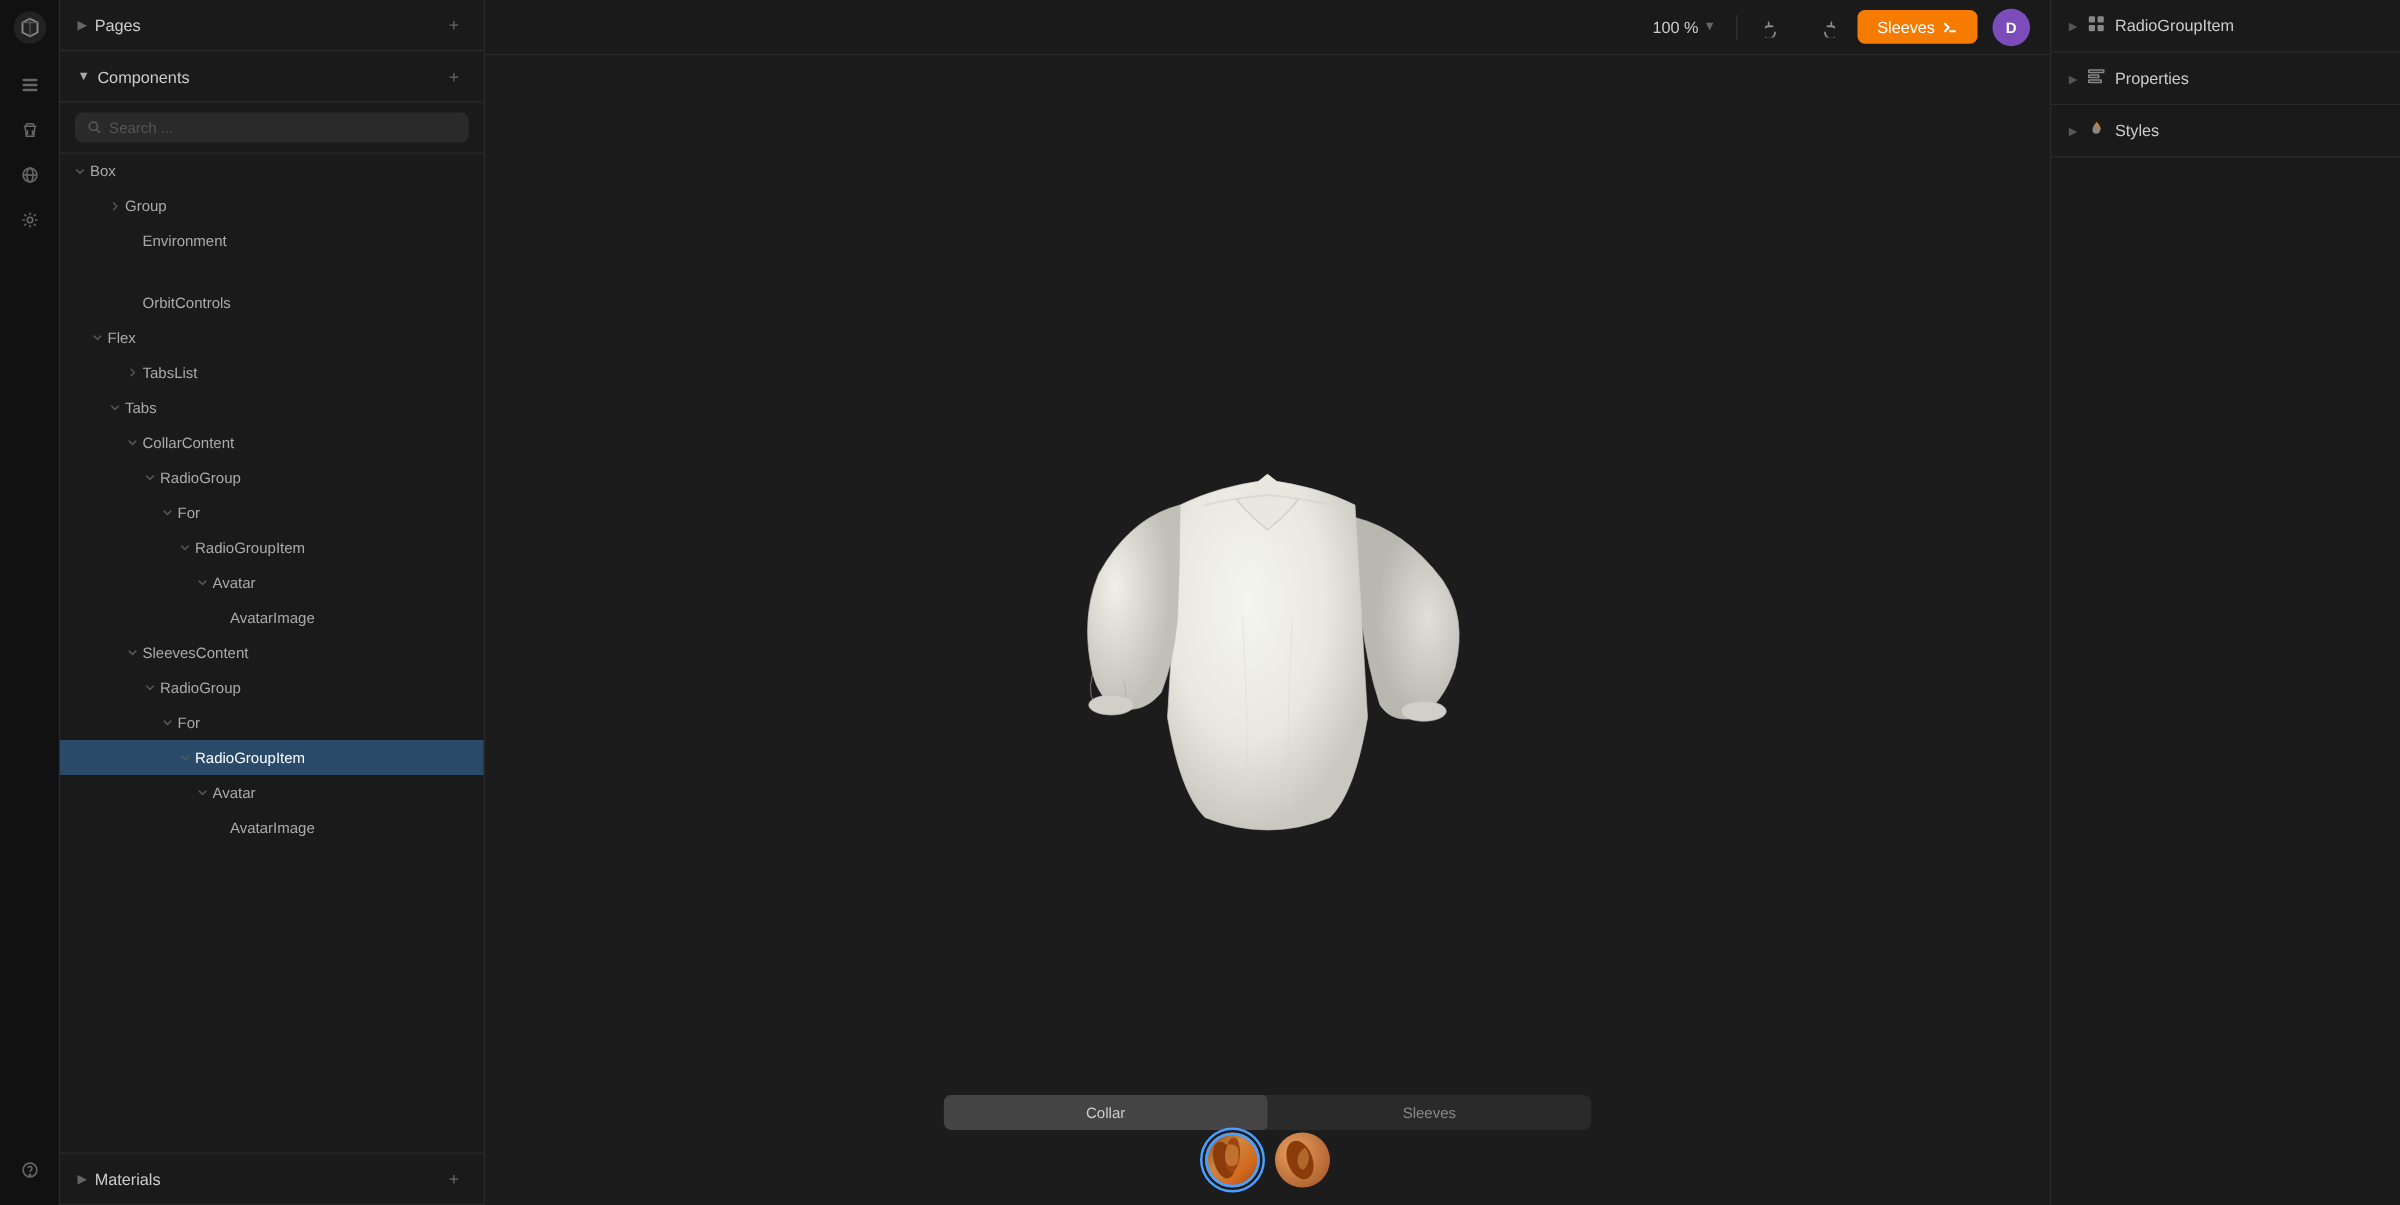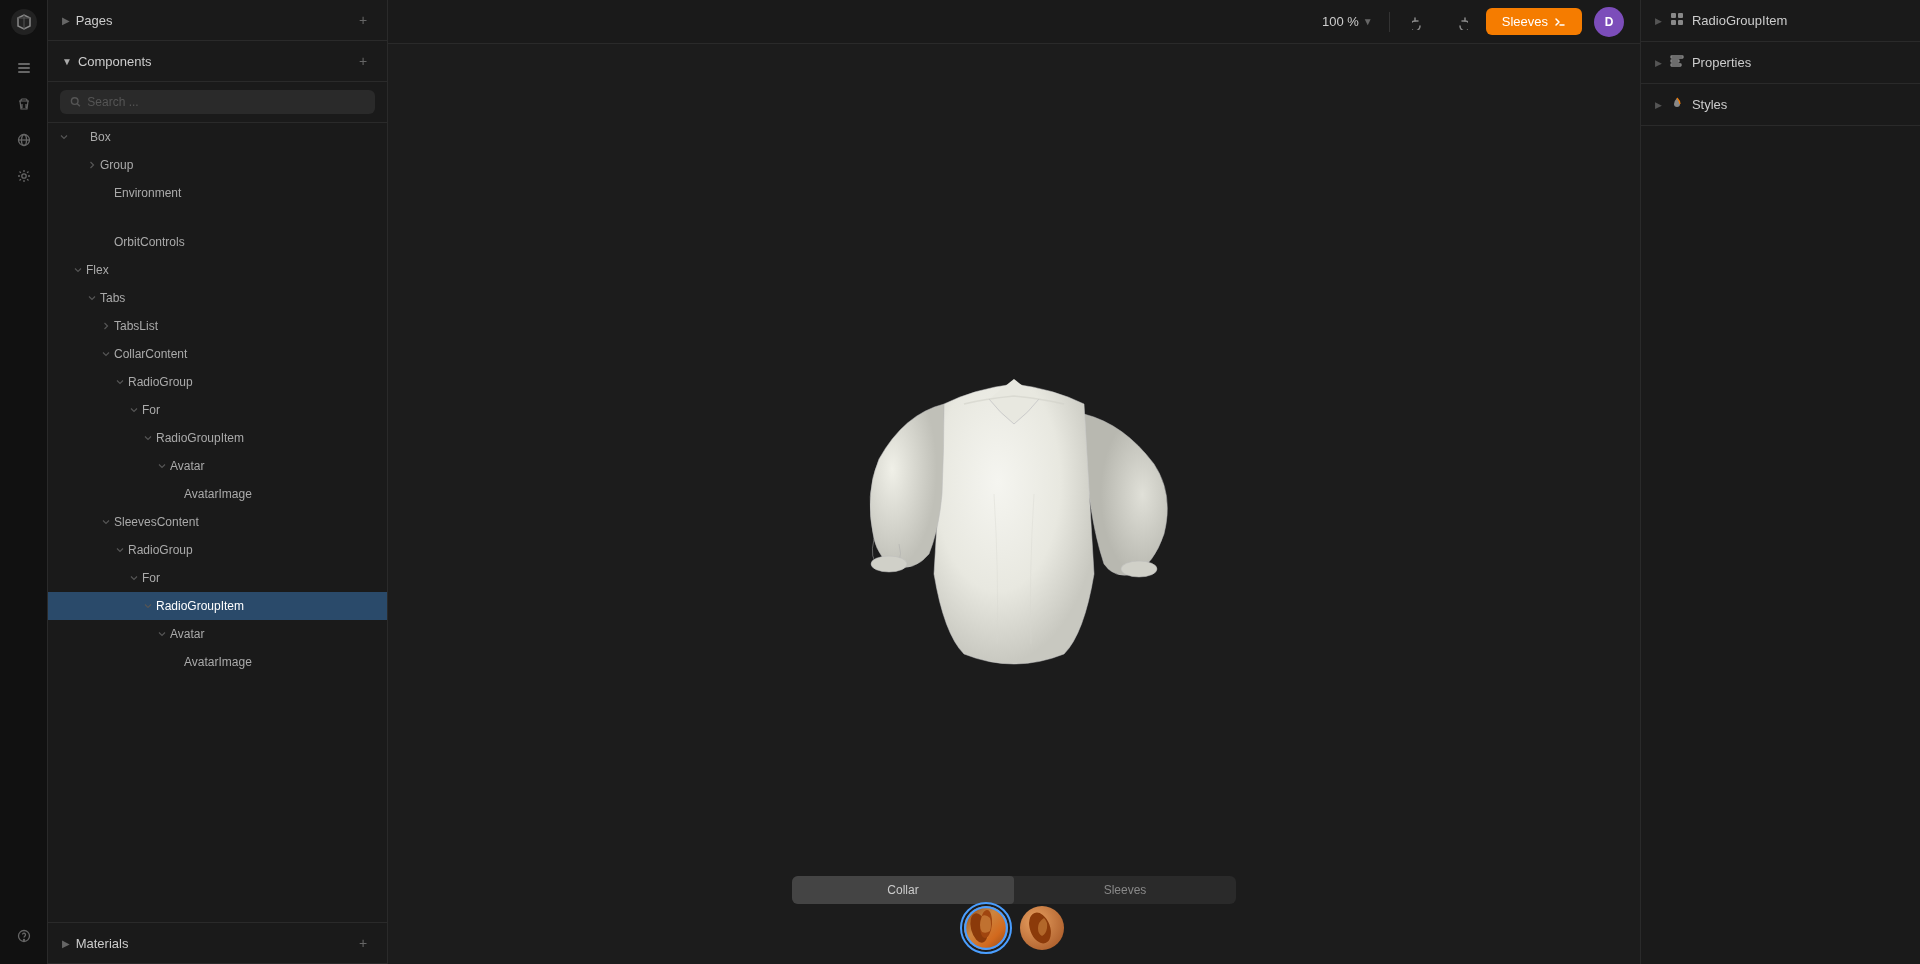--- a/index.html
+++ b/index.html
@@ -219,21 +219,21 @@
     
     .viewport-tabs {
       position: absolute;
       bottom: 60px;
       left: 50%;
       transform: translateX(-50%);
       display: flex;
       background: #2a2a2a;
       border-radius: 6px;
       overflow: hidden;
-      width: 444px;
+      width: 518px;
     }
     .viewport-tab {
       flex: 1;
       padding: 7px 0;
       text-align: center;
       font-size: 12px;
       color: #888;
       cursor: pointer;
       border-radius: 4px;
     }
@@ -356,21 +356,21 @@
     <div class="search-input-wrapper">
       <svg width="12" height="12" viewBox="0 0 12 12" fill="none" stroke="#555" stroke-width="1.5">
         <circle cx="5" cy="5" r="3.5"></circle>
         <line x1="7.5" y1="7.5" x2="10.5" y2="10.5"></line>
       </svg>
       <input type="text" placeholder="Search ..." style="">
     </div>
   </div>
 
   <div class="tree-container" id="tree-container">
-  <div class="tree-item" style="padding-left: 8px; gap: 18px;">
+  <div class="tree-item" style="padding-left: 8px;">
         <span class="expand-btn">
           <svg width="8" height="8" viewBox="0 0 8 8" fill="currentColor">
             <path d="M1 2.5L4 5.5L7 2.5" stroke="currentColor" stroke-width="1.2" fill="none"></path>
           </svg>
         </span>
         <span class="item-label">Box</span>
         <span class="eye-icon"><svg width="13" height="13" viewBox="0 0 13 13" fill="none" stroke="currentColor" stroke-width="1.3">
             <ellipse cx="6.5" cy="6.5" rx="4" ry="2.5"></ellipse>
             <circle cx="6.5" cy="6.5" r="1.2" fill="currentColor" stroke="none"></circle>
           </svg></span>
@@ -408,39 +408,39 @@
           <svg width="8" height="8" viewBox="0 0 8 8" fill="currentColor">
             <path d="M1 2.5L4 5.5L7 2.5" stroke="currentColor" stroke-width="1.2" fill="none"></path>
           </svg>
         </span>
         <span class="item-label">Flex</span>
         <span class="eye-icon"><svg width="13" height="13" viewBox="0 0 13 13" fill="none" stroke="currentColor" stroke-width="1.3">
             <ellipse cx="6.5" cy="6.5" rx="4" ry="2.5"></ellipse>
             <circle cx="6.5" cy="6.5" r="1.2" fill="currentColor" stroke="none"></circle>
           </svg></span>
       </div>
+      <div class="tree-item" style="padding-left: 50px;">
+        <span class="expand-btn">
+          <svg width="8" height="8" viewBox="0 0 8 8" fill="currentColor">
+            <path d="M2.5 1L5.5 4L2.5 7" stroke="currentColor" stroke-width="1.2" fill="none"></path>
+          </svg>
+        </span>
+        <span class="item-label">TabsList</span>
+        <span class="eye-icon"><svg width="13" height="13" viewBox="0 0 13 13" fill="none" stroke="currentColor" stroke-width="1.3">
+            <ellipse cx="6.5" cy="6.5" rx="4" ry="2.5"></ellipse>
+            <circle cx="6.5" cy="6.5" r="1.2" fill="currentColor" stroke="none"></circle>
+          </svg></span>
+      </div>
       <div class="tree-item" style="padding-left: 36px;">
         <span class="expand-btn">
           <svg width="8" height="8" viewBox="0 0 8 8" fill="currentColor">
             <path d="M1 2.5L4 5.5L7 2.5" stroke="currentColor" stroke-width="1.2" fill="none"></path>
           </svg>
         </span>
         <span class="item-label">Tabs</span>
-        <span class="eye-icon"><svg width="13" height="13" viewBox="0 0 13 13" fill="none" stroke="currentColor" stroke-width="1.3">
-            <ellipse cx="6.5" cy="6.5" rx="4" ry="2.5"></ellipse>
-            <circle cx="6.5" cy="6.5" r="1.2" fill="currentColor" stroke="none"></circle>
-          </svg></span>
-      </div>
-      <div class="tree-item" style="padding-left: 50px;">
-        <span class="expand-btn">
-          <svg width="8" height="8" viewBox="0 0 8 8" fill="currentColor">
-            <path d="M2.5 1L5.5 4L2.5 7" stroke="currentColor" stroke-width="1.2" fill="none"></path>
-          </svg>
-        </span>
-        <span class="item-label">TabsList</span>
         <span class="eye-icon"><svg width="13" height="13" viewBox="0 0 13 13" fill="none" stroke="currentColor" stroke-width="1.3">
             <ellipse cx="6.5" cy="6.5" rx="4" ry="2.5"></ellipse>
             <circle cx="6.5" cy="6.5" r="1.2" fill="currentColor" stroke="none"></circle>
           </svg></span>
       </div>
       <div class="tree-item" style="padding-left: 50px;">
         <span class="expand-btn">
           <svg width="8" height="8" viewBox="0 0 8 8" fill="currentColor">
             <path d="M1 2.5L4 5.5L7 2.5" stroke="currentColor" stroke-width="1.2" fill="none"></path>
           </svg>

